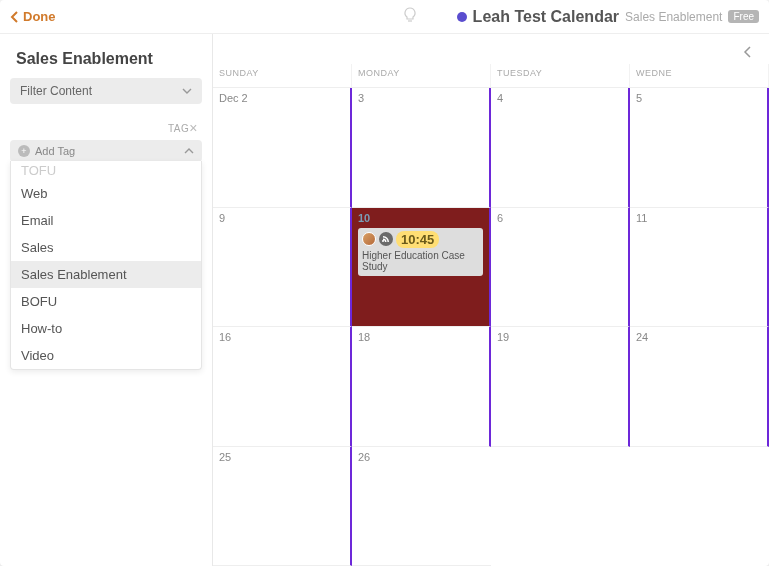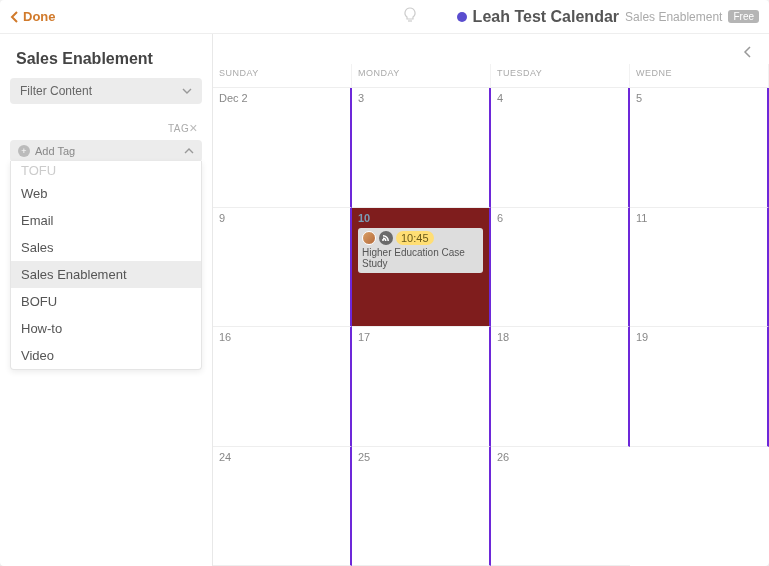--- a/index.html
+++ b/index.html
@@ -206,23 +206,23 @@
   background: #555; display: inline-flex;
   align-items: center; justify-content: center;
   color: #fff; font-size: 8px;
 }
 .type-icon.rss { background: #6a6a6a; }
 .type-icon.doc { background: #6a6a6a; }
 .time-pill {
   background: #ffde74;
   border-radius: 8px;
   padding: 1px 5px;
-  font-size: 11px;
+  font-size: 13px;
   color: #6a5a1a;
-  font-weight: 400;
+  font-weight: 700;
 }
 .evt-title { font-size: 10px; color: #555; }
 </style>
 </head>
 <body>
 
 <div class="app">
   <div class="topbar">
     <div class="done-btn">
       <svg viewBox="0 0 10 12">
@@ -321,23 +321,20 @@
           <div class="day-cell">
             <div class="daynum">6</div>
           </div>
           <div class="day-cell">
             <div class="daynum">11</div>
           </div>
           <div class="day-cell">
             <div class="daynum">16</div>
           </div>
           <div class="day-cell">
-            <div class="daynum">17</div>
-          </div>
-          <div class="day-cell">
             <div class="daynum">18</div>
           </div>
           <div class="day-cell">
             <div class="daynum">19</div>
           </div>
           <div class="day-cell">
             <div class="daynum">24</div>
           </div>
           <div class="day-cell">
             <div class="daynum">25</div>

